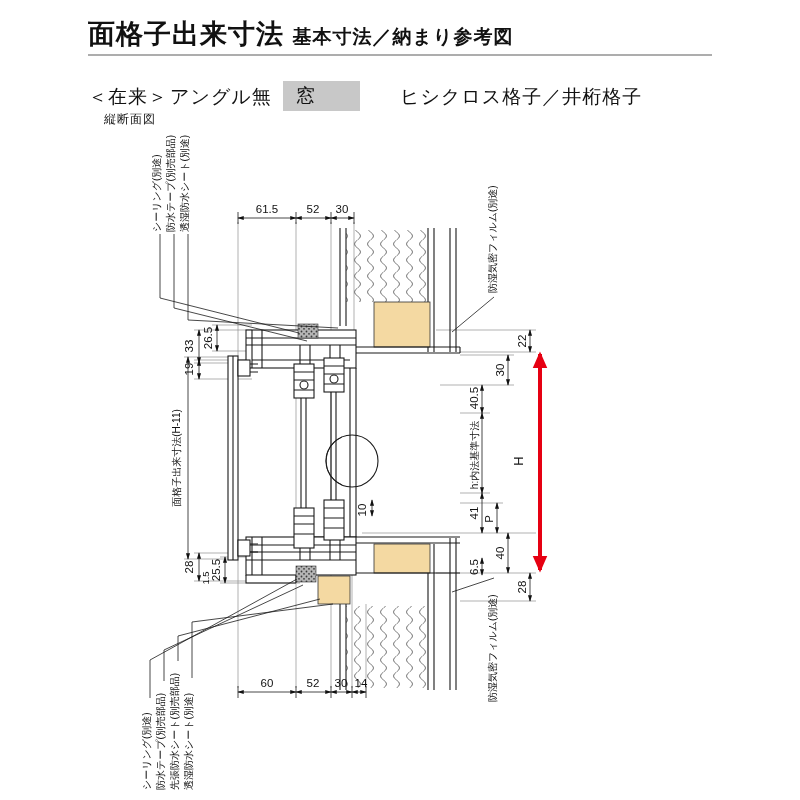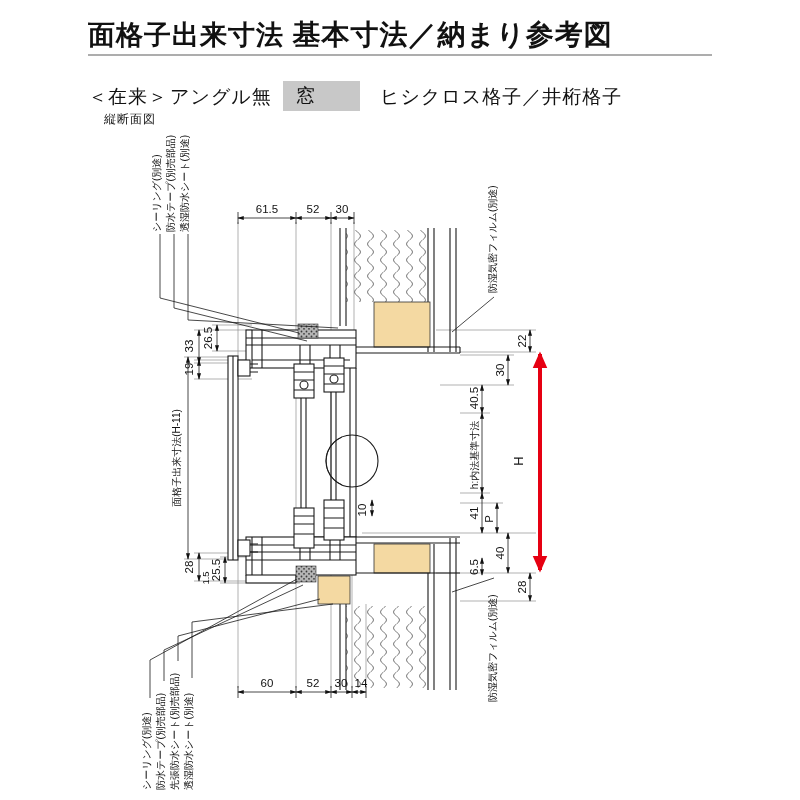--- a/index.html
+++ b/index.html
@@ -1,26 +1,26 @@
 <!DOCTYPE html>
 <html><head>
 <meta charset="utf-8">
 <style>
   html,body{margin:0;padding:0;background:#fff;}
   body{width:800px;height:800px;position:relative;overflow:hidden;
        font-family:"Liberation Sans","DejaVu Sans",sans-serif;color:#111;}
   .abs{position:absolute;}
   .title-main{left:88px;top:16px;font-size:27px;font-weight:bold;letter-spacing:1px;}
-  .title-sub{font-size:28px;font-weight:bold;letter-spacing:1px;}
+  .title-sub{font-size:19px;font-weight:bold;letter-spacing:1px;}
   .rule{left:88px;top:54px;width:624px;height:2px;background:#adadad;}
   .spec{top:84px;font-size:19px;letter-spacing:1px;white-space:nowrap;}
   .spec-prefix{left:88px;}
   .spec-angle{left:170px;}
   .spec-window{left:283px;width:77px;background:#c8c8c8;padding:2px 0 2px 13px;box-sizing:border-box;top:81px;}
-  .spec-lattice{left:380px;}
+  .spec-lattice{left:400px;}
   .section-label{left:104px;top:111px;font-size:12px;letter-spacing:1px;}
   svg{position:absolute;left:0;top:0;}
   svg text{font-family:"Liberation Sans","DejaVu Sans",sans-serif;fill:#111;}
   .dt{font-size:11.5px;}
   .dts{font-size:9.5px;}
   .lbl{font-size:10px;}
   .hh{font-size:13px;}
   .anm{text-anchor:middle;}
   .ans{text-anchor:start;}
   .s1{stroke:#1a1a1a;stroke-width:1.1;fill:none;}

